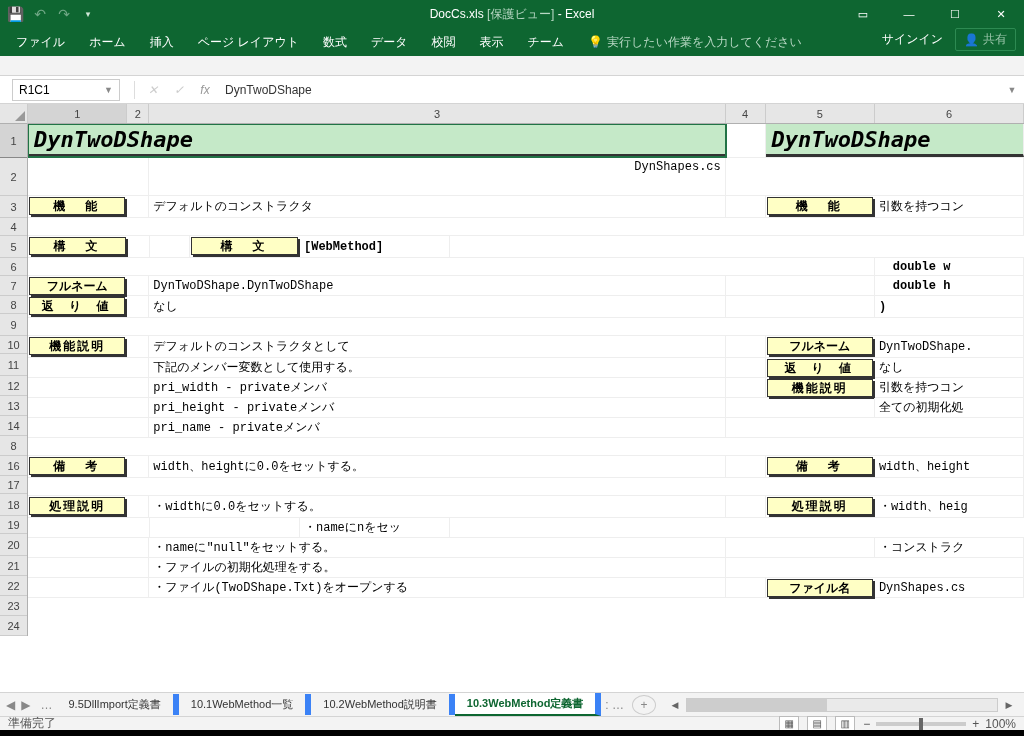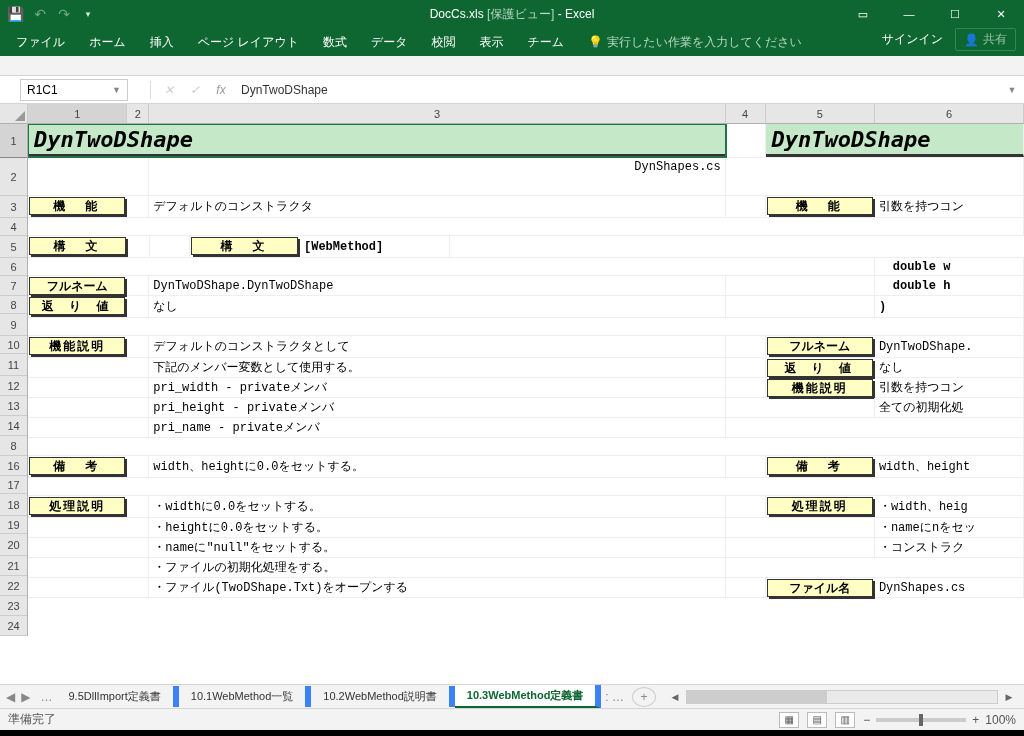--- a/index.html
+++ b/index.html
@@ -11,21 +11,21 @@
 .title-center .gray{color:#b8d8c4}
 .win-controls{position:absolute;right:0;display:flex;height:100%}
 .win-btn{width:46px;display:flex;align-items:center;justify-content:center;color:#fff;font-size:11px}
 .ribbon-tabs{background:#0e6631;height:28px;display:flex;align-items:flex-start;color:#fff;font-size:12px;padding:0 4px;position:relative}
 .rtab{padding:0 12px;height:100%;display:flex;align-items:center;cursor:pointer}
 .tell-me{color:#b8d8c4;display:flex;align-items:center;gap:4px}
 .ribbon-right{position:absolute;right:8px;display:flex;align-items:center;gap:12px}
 .share-btn{border:1px solid #2d8a52;padding:2px 8px;border-radius:2px;color:#9ac5aa;display:flex;align-items:center;gap:4px}
 .ribbon-body{background:#f3f3f3;height:20px;border-bottom:1px solid #d4d4d4}
 .formula-bar{background:#fff;height:28px;display:flex;align-items:center;border-bottom:1px solid #d4d4d4}
-.name-box{width:108px;height:22px;border:1px solid #ccc;margin:0 20px;padding:0 6px;display:flex;align-items:center;justify-content:space-between;background:#fff}
+.name-box{width:108px;height:22px;border:1px solid #ccc;margin:0 12px;padding:0 6px;display:flex;align-items:center;justify-content:space-between;background:#fff}
 .name-box .dd{color:#888;font-size:9px}
 .fx-bar{display:flex;align-items:center;flex:1;gap:2px;padding:0 4px}
 .fx-btn{width:24px;height:20px;display:flex;align-items:center;justify-content:center;color:#999;font-style:italic}
 .fx-sep{width:1px;height:18px;background:#ddd;margin:0 2px}
 .fx-input{flex:1;padding:0 6px;color:#333}
 .fx-dd{width:16px;color:#888;font-size:9px;text-align:center}
 .grid-area{flex:1;display:flex;overflow:hidden;background:#fff}
 .corner{width:28px;height:20px;background:#e6e6e6;border-right:1px solid #ccc;border-bottom:1px solid #b0b0b0;position:relative}
 .corner::after{content:"";position:absolute;right:2px;bottom:2px;border:5px solid transparent;border-right-color:#999;border-bottom-color:#999}
 .col-headers{display:flex;height:20px;background:#e6e6e6;border-bottom:1px solid #b0b0b0}
@@ -45,21 +45,21 @@
 .sheet-tabs{height:24px;background:#f3f3f3;border-top:1px solid #d4d4d4;display:flex;align-items:center}
 .nav-arrows{display:flex;padding:0 6px;gap:6px;color:#888}
 .nav-dots{color:#888;padding:0 4px}
 .stab{padding:3px 12px;border-right:6px solid #3b82f6;background:#f3f3f3;color:#333;font-size:11px;cursor:pointer}
 .stab.active{background:#fff;border-bottom:2px solid #0e6631;color:#0e6631;font-weight:bold}
 .add-sheet{width:24px;height:20px;display:flex;align-items:center;justify-content:center;color:#888;border:1px solid #ccc;border-radius:50%;margin:0 4px;font-size:12px}
 .hscroll{flex:1;display:flex;align-items:center;padding:0 8px}
 .hscroll-track{flex:1;height:14px;background:#eaeaea;border:1px solid #ccc;position:relative;margin:0 4px}
 .hscroll-thumb{position:absolute;left:0;width:45%;height:100%;background:#cdcdcd}
 .hscroll-arr{width:14px;height:14px;display:flex;align-items:center;justify-content:center;color:#666;font-size:9px}
-.statusbar{height:22px;background:#f3f3f3;border-top:1px solid #d4d4d4;display:flex;align-items:center;justify-content:space-between;padding:0 8px;font-size:11px;color:#555}
+.statusbar{height:14px;background:#f3f3f3;border-top:1px solid #d4d4d4;display:flex;align-items:center;justify-content:space-between;padding:0 8px;font-size:11px;color:#555}
 .view-controls{display:flex;align-items:center;gap:8px}
 .view-btn{width:20px;height:16px;border:1px solid #bbb;background:#fff;display:flex;align-items:center;justify-content:center;font-size:10px}
 .zoom{display:flex;align-items:center;gap:6px}
 .zoom-track{width:90px;height:4px;background:#ccc;position:relative}
 .zoom-thumb{position:absolute;left:48%;top:-4px;width:4px;height:12px;background:#666}
 .black-strip{height:6px;background:#000}
 </style>
 </head>
 <body>
 
@@ -311,21 +311,20 @@
         <div class="cell mono" style="width:580px">・widthに0.0をセットする。</div>
         <div class="cell" style="width:40px"></div>
         <div style="width:110px">
             <div class="label-cell cell mono" style="letter-spacing:2px">処理説明</div>
           </div>
         <div class="cell mono" style="width:150px">・width、heig</div>
       </div>
 
       <div class="cell-row" style="height:20px">
         <div class="cell" style="width:122px"></div>
-        <div class="cell mono" style="width:580px">・heightに0.0をセットする。</div>
         <div class="cell" style="width:150px"></div>
         <div class="cell mono" style="width:150px">・nameにnをセッ</div>
       </div>
 
       <div class="cell-row" style="height:20px">
         <div class="cell" style="width:122px"></div>
         <div class="cell mono" style="width:580px">・nameに"null"をセットする。</div>
         <div class="cell" style="width:150px"></div>
         <div class="cell mono" style="width:150px">・コンストラク</div>
       </div>

